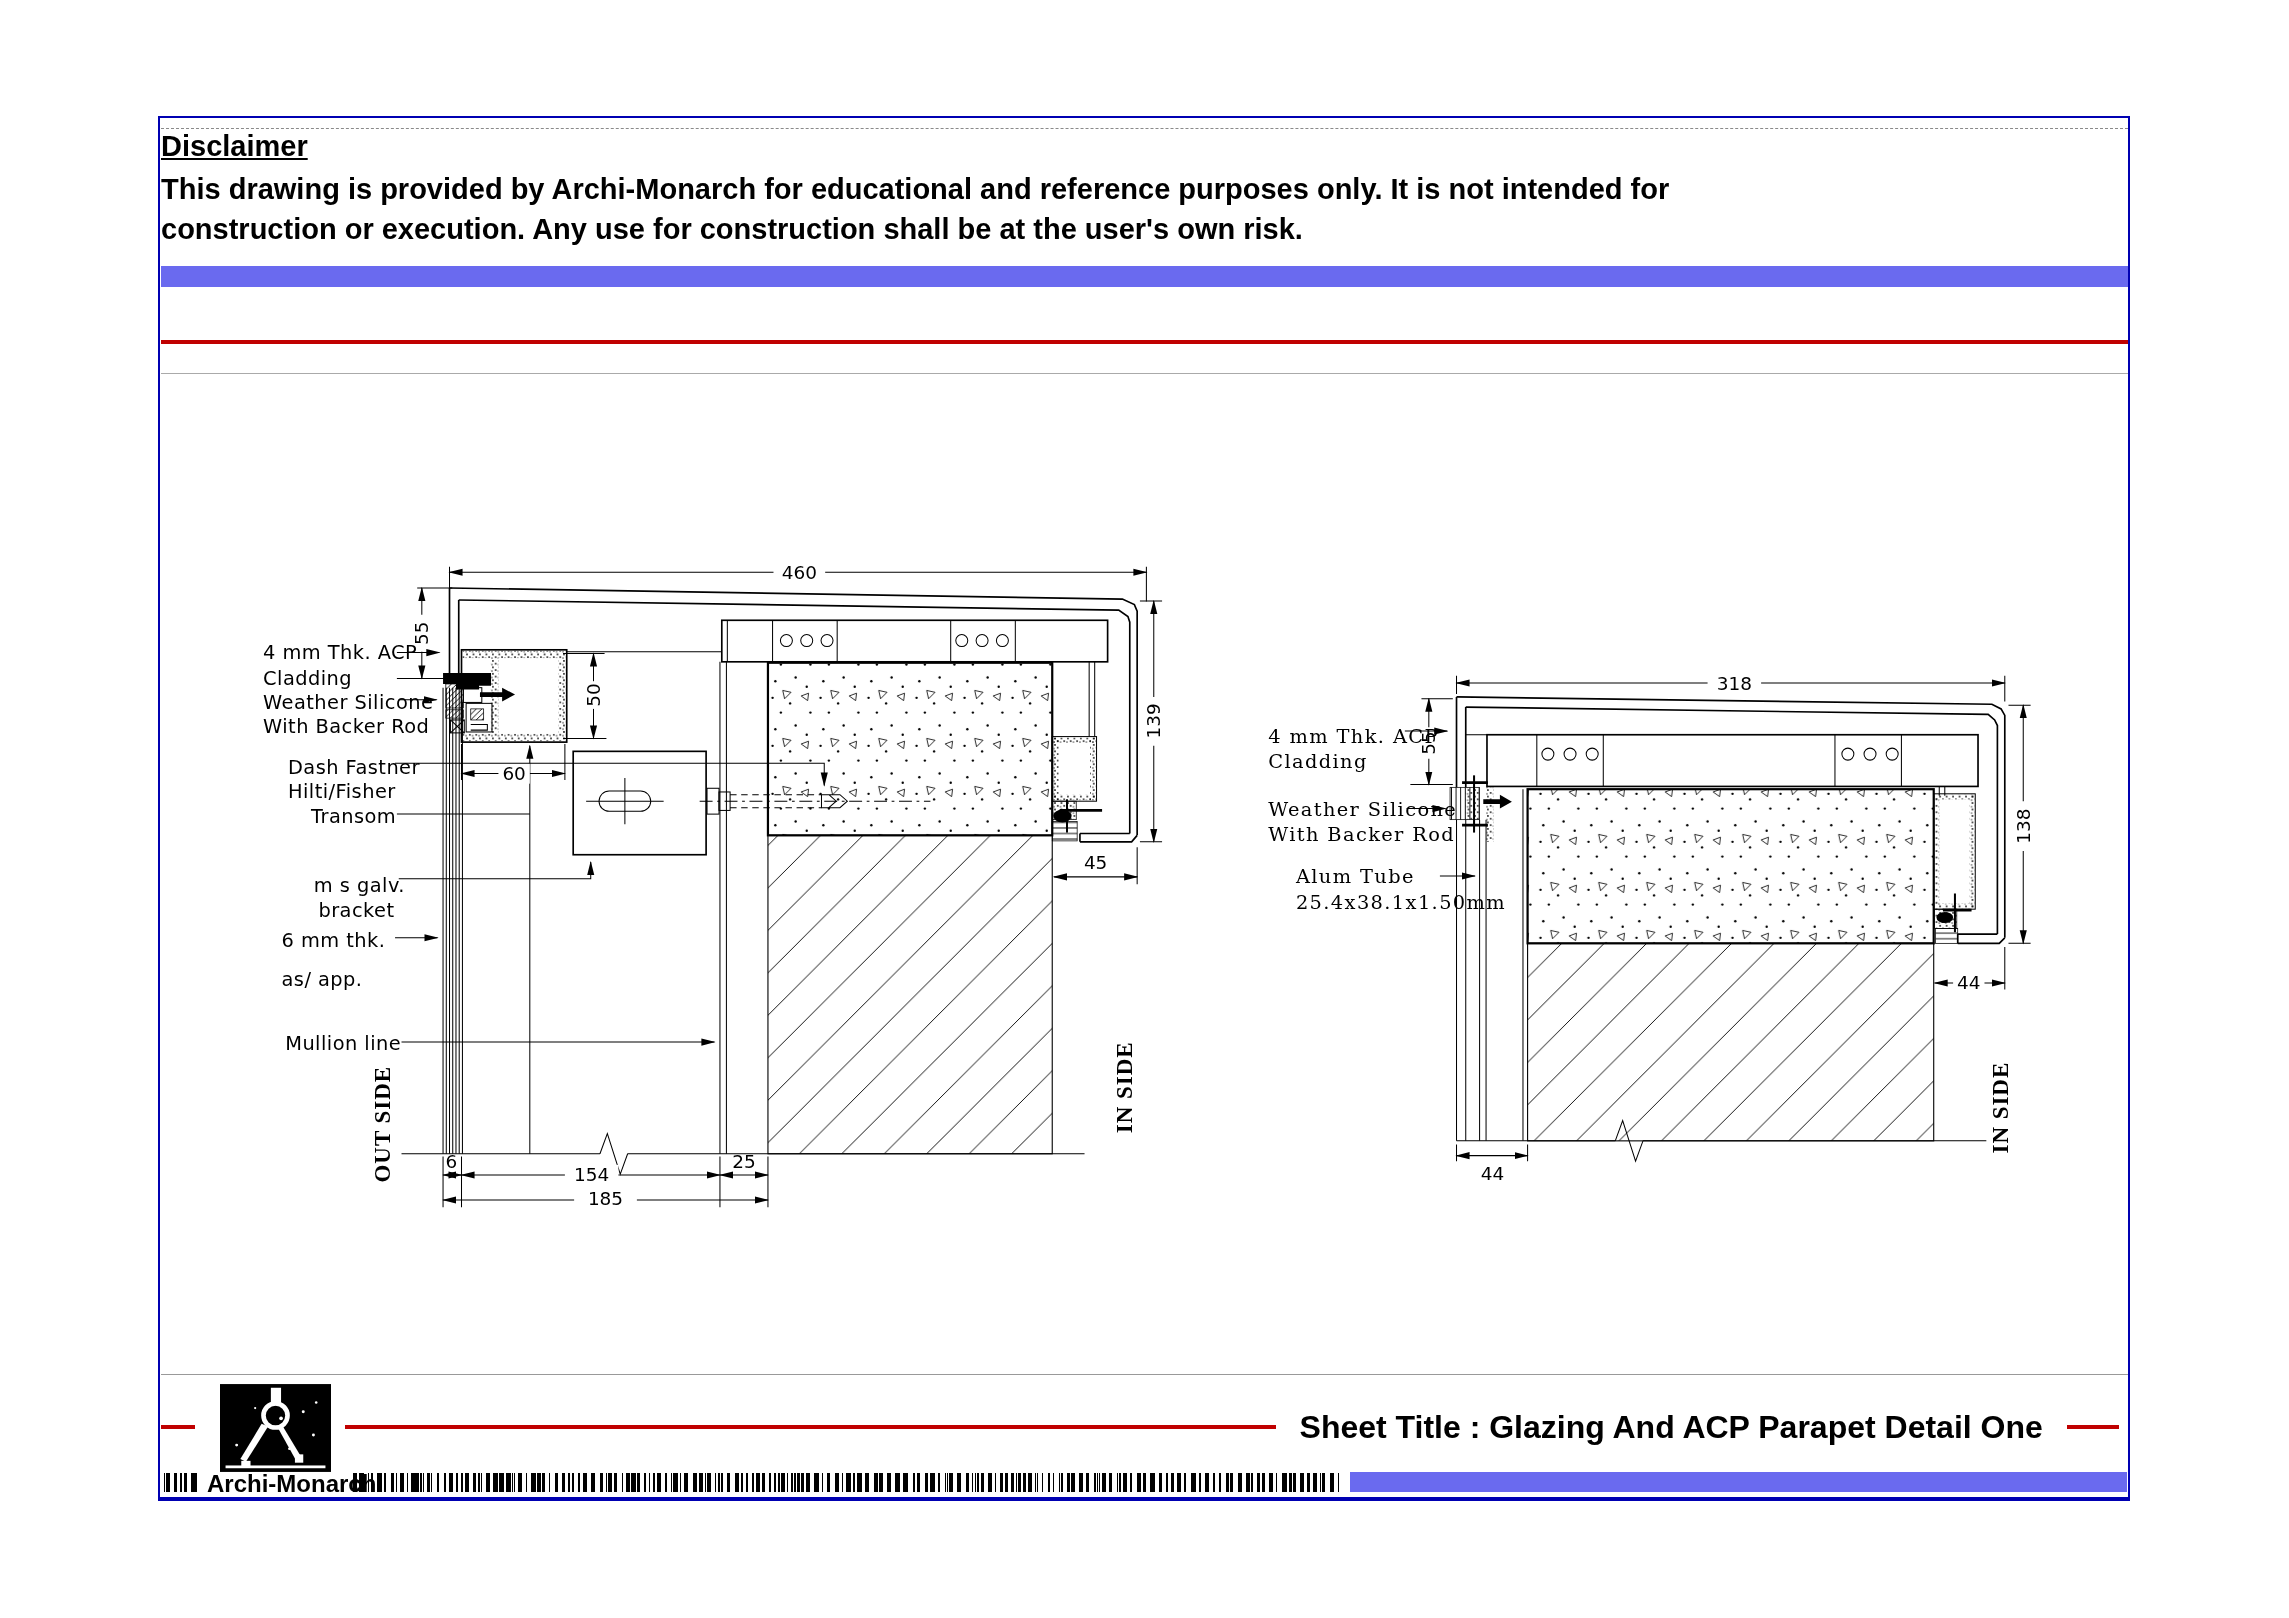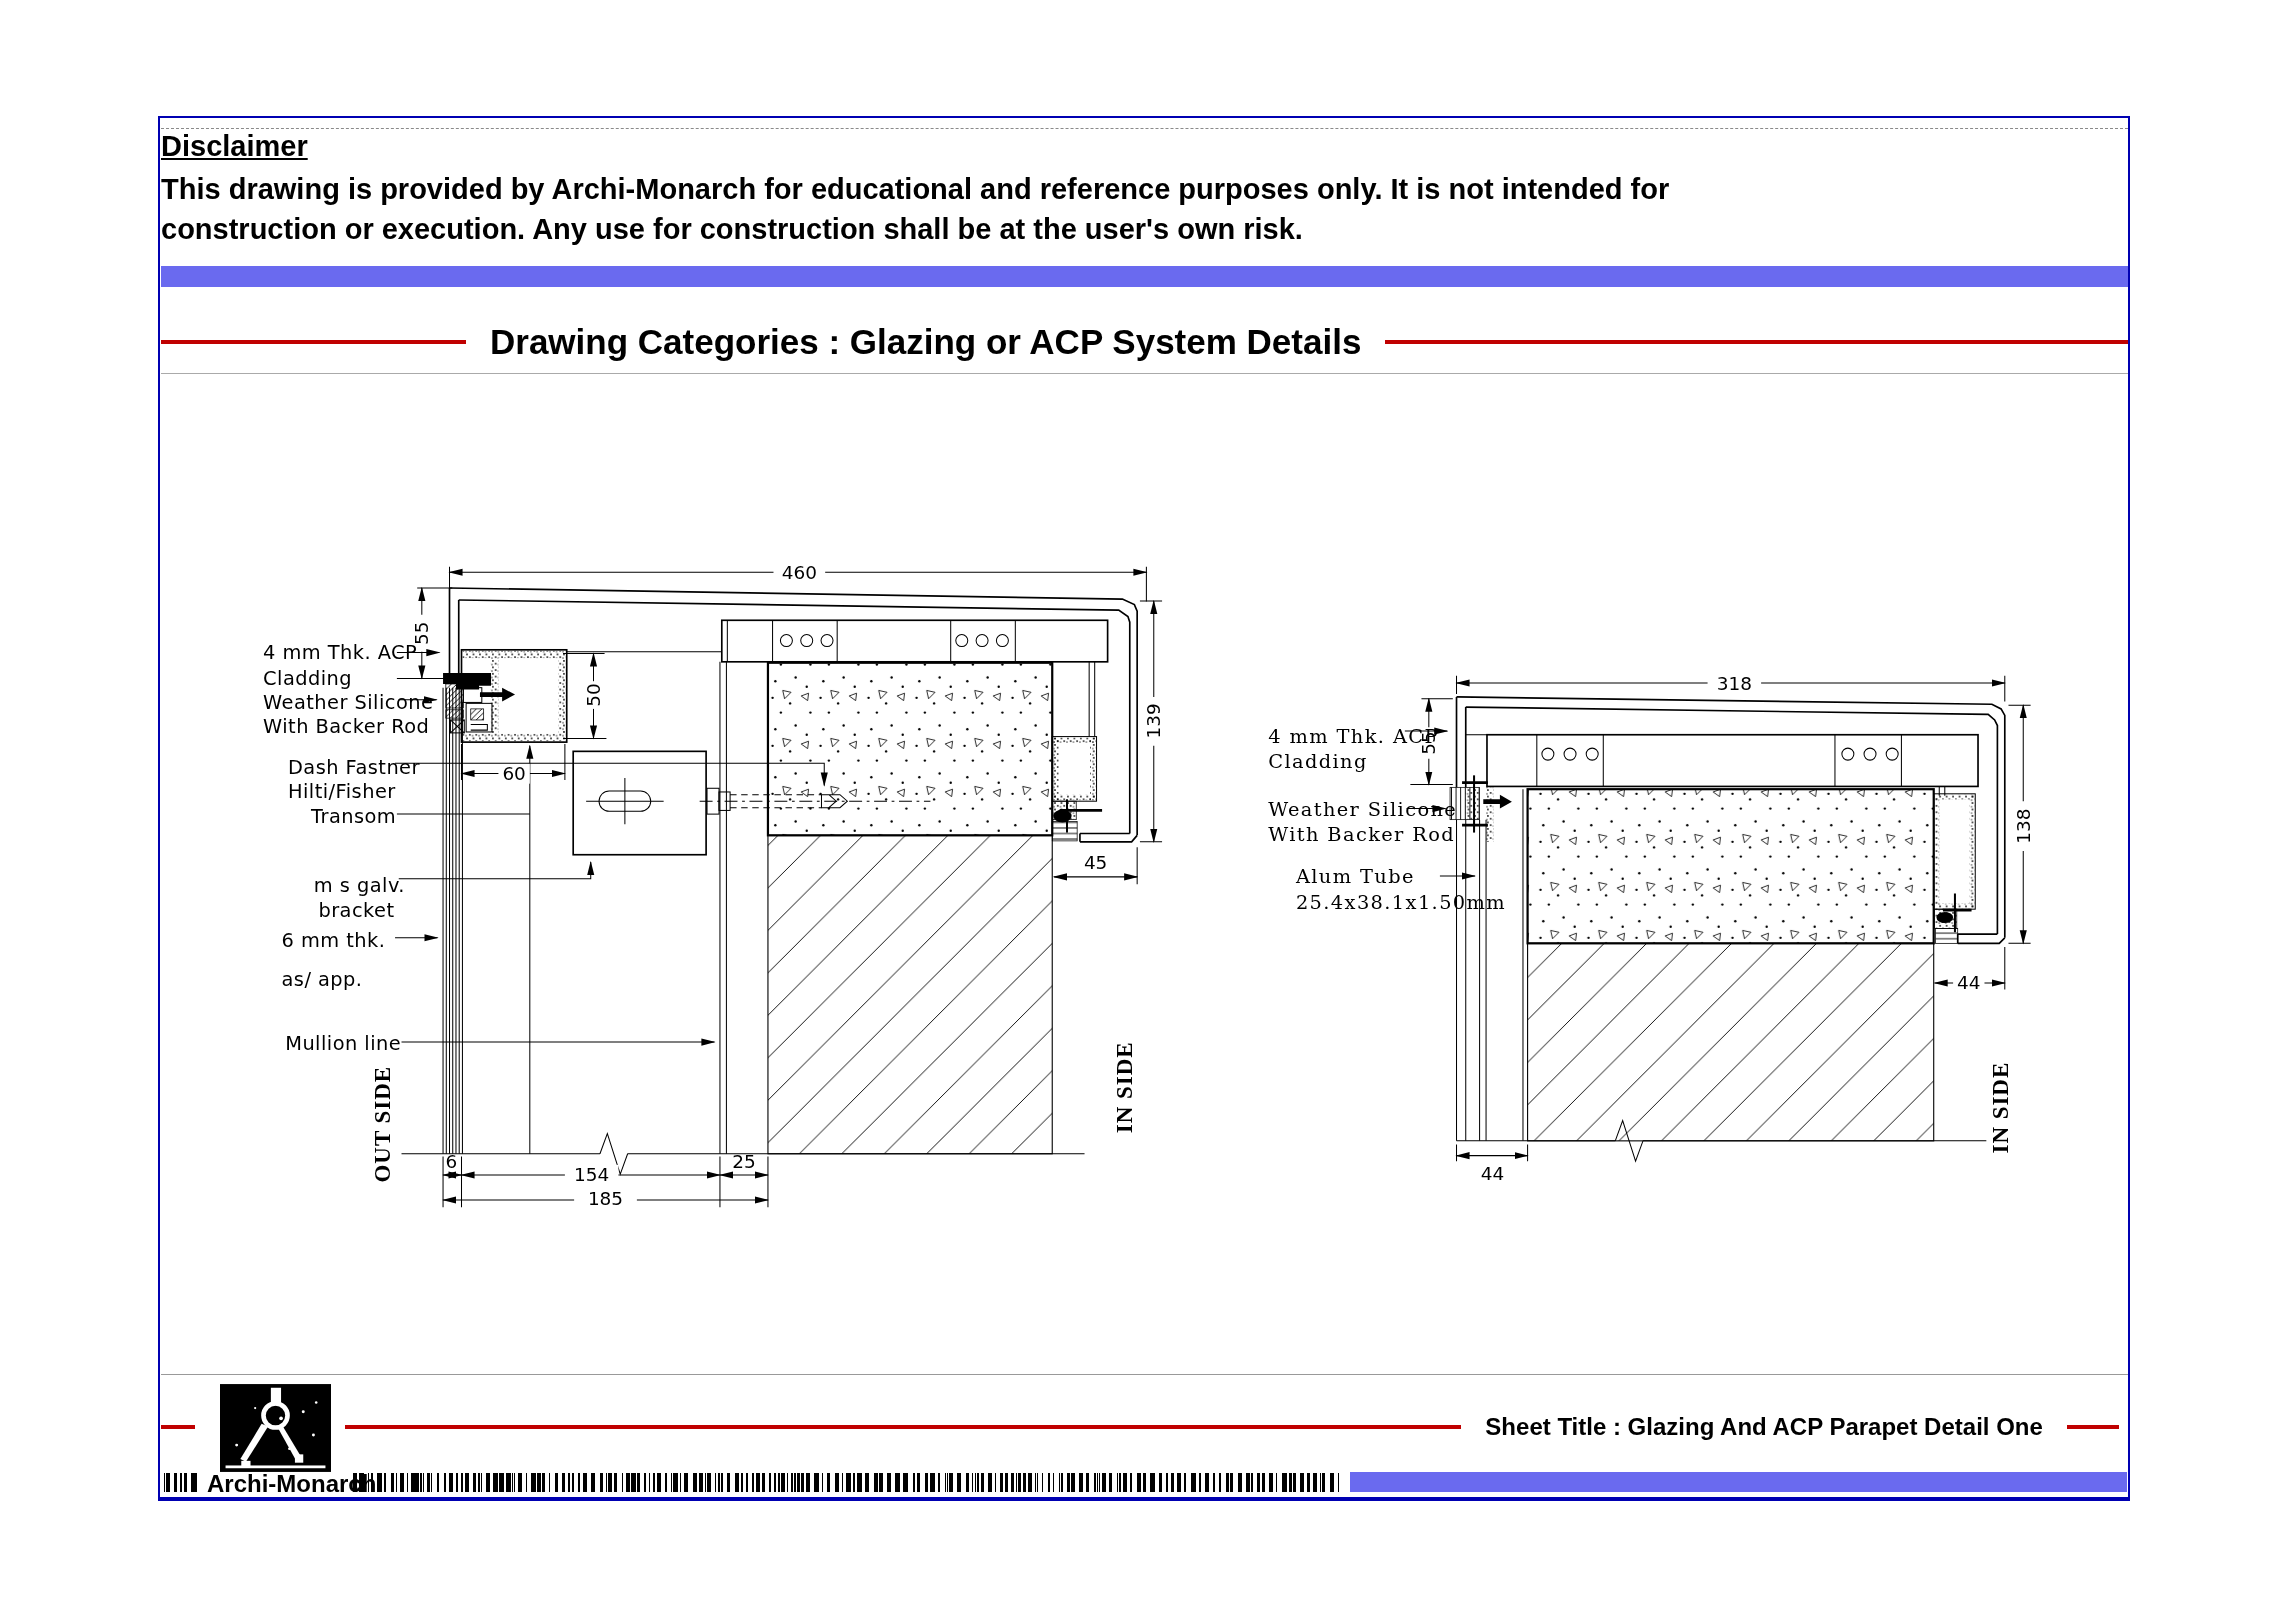--- a/index.html
+++ b/index.html
@@ -26,21 +26,21 @@
   #catrow .lead{width:305px;}
   #catrow .tail{flex:1;}
   #cat-title{font-size:35px;font-weight:bold;margin:0 24px;white-space:nowrap;color:#000;}
   
   #titlerow{position:absolute;left:161px;top:1403px;width:1967px;height:48px;
             display:flex;align-items:center;}
   #titlerow .r1{width:34px;}
   #titlerow .logospace{width:150px;height:0.9px;}
   #titlerow .r2{flex:1;}
   #titlerow .r3{width:52px;margin-right:9.2px;}
-  #sheet-title{font-size:24px;font-weight:bold;margin:0 24px;white-space:nowrap;color:#000;}
+  #sheet-title{font-size:32px;font-weight:bold;margin:0 24px;white-space:nowrap;color:#000;}
   
   #logo{position:absolute;left:220px;top:1384px;width:111px;height:88px;}
   
   .bc{position:absolute;top:1473px;height:19.4px;display:flex;align-items:stretch;overflow:hidden;}
   .bc i{background:#000;flex:0 0 auto;}
   #bc1{left:164px;width:37px;}
   #bc2{left:353px;width:995px;}
   #brand{position:absolute;left:207px;top:1470px;font-size:24px;font-weight:bold;color:#000;}
   #bluebar-bot{left:1350px;top:1472px;width:777px;height:20px;}
   
@@ -62,21 +62,20 @@
   <div id="topdash" class="hline"></div>
 
   <div id="disc-title" class="disc">Disclaimer</div>
   <div id="disc-l2" class="disc">construction or execution. Any use for construction shall be at the user's own risk.</div>
   <div id="disc-l1" class="disc">This drawing is provided by Archi-Monarch for educational and reference purposes only. It is not intended for</div>
 
   <div id="bluebar-top" class="bluebar"></div>
 
   <div id="catrow">
     <div class="redseg lead"></div>
-    <div id="cat-title">Drawing Categories : Glazing or ACP System Details</div>
     <div class="redseg tail"></div>
   </div>
   <div id="grayline1" class="hline"></div>
 
   <svg id="cad" width="2290" height="1619" viewBox="0 0 2481 1754">
     <defs>
       <marker id="arr" viewBox="0 0 12 8" refX="11" refY="4" markerWidth="14" markerHeight="10" orient="auto-start-reverse">
           <path d="M0,1 L12,4 L0,7 z" fill="#000"></path>
         </marker>
       <pattern id="pconc" width="52" height="52" patternUnits="userSpaceOnUse">

